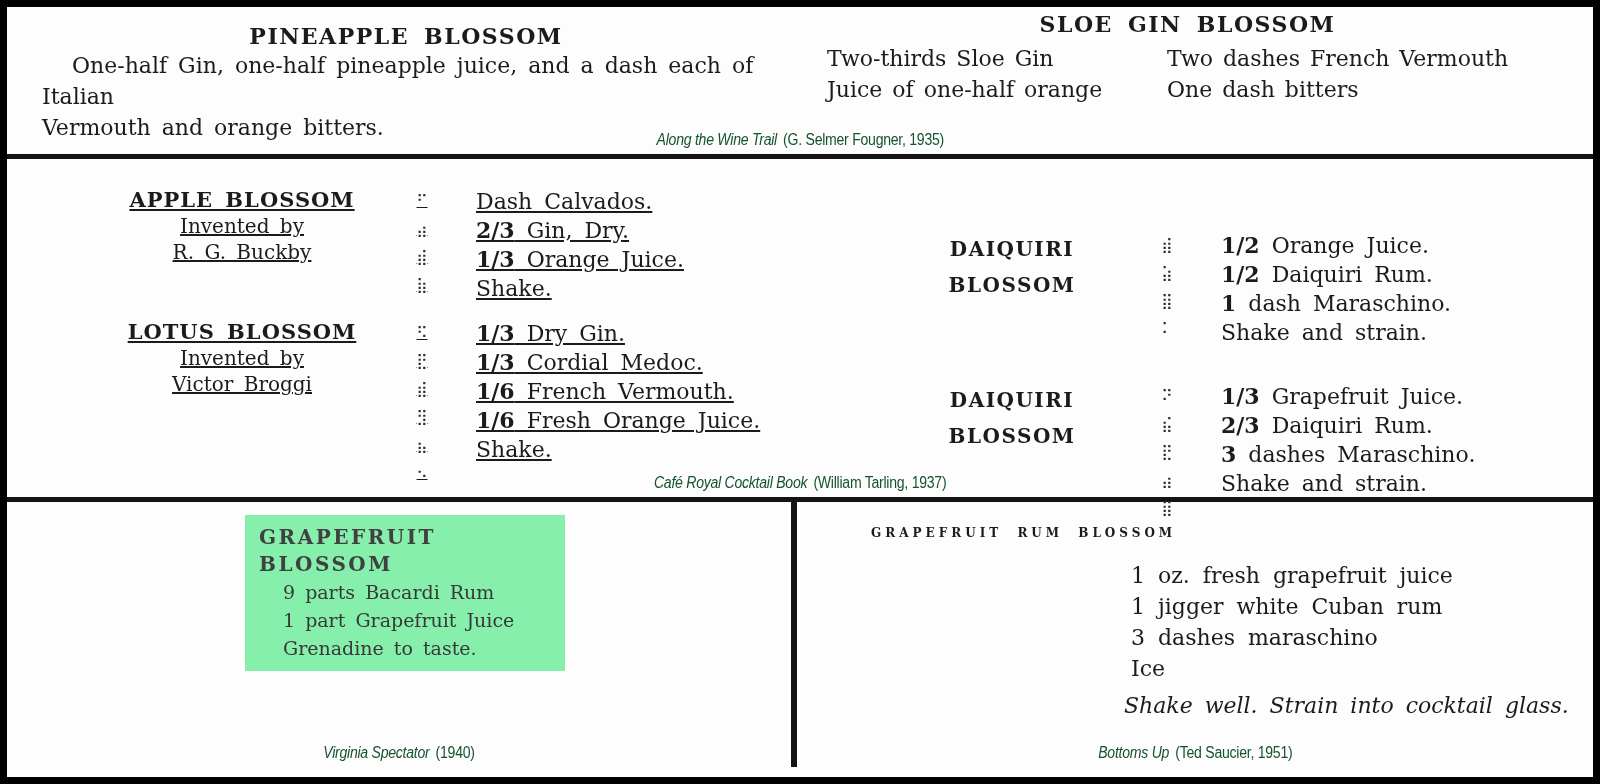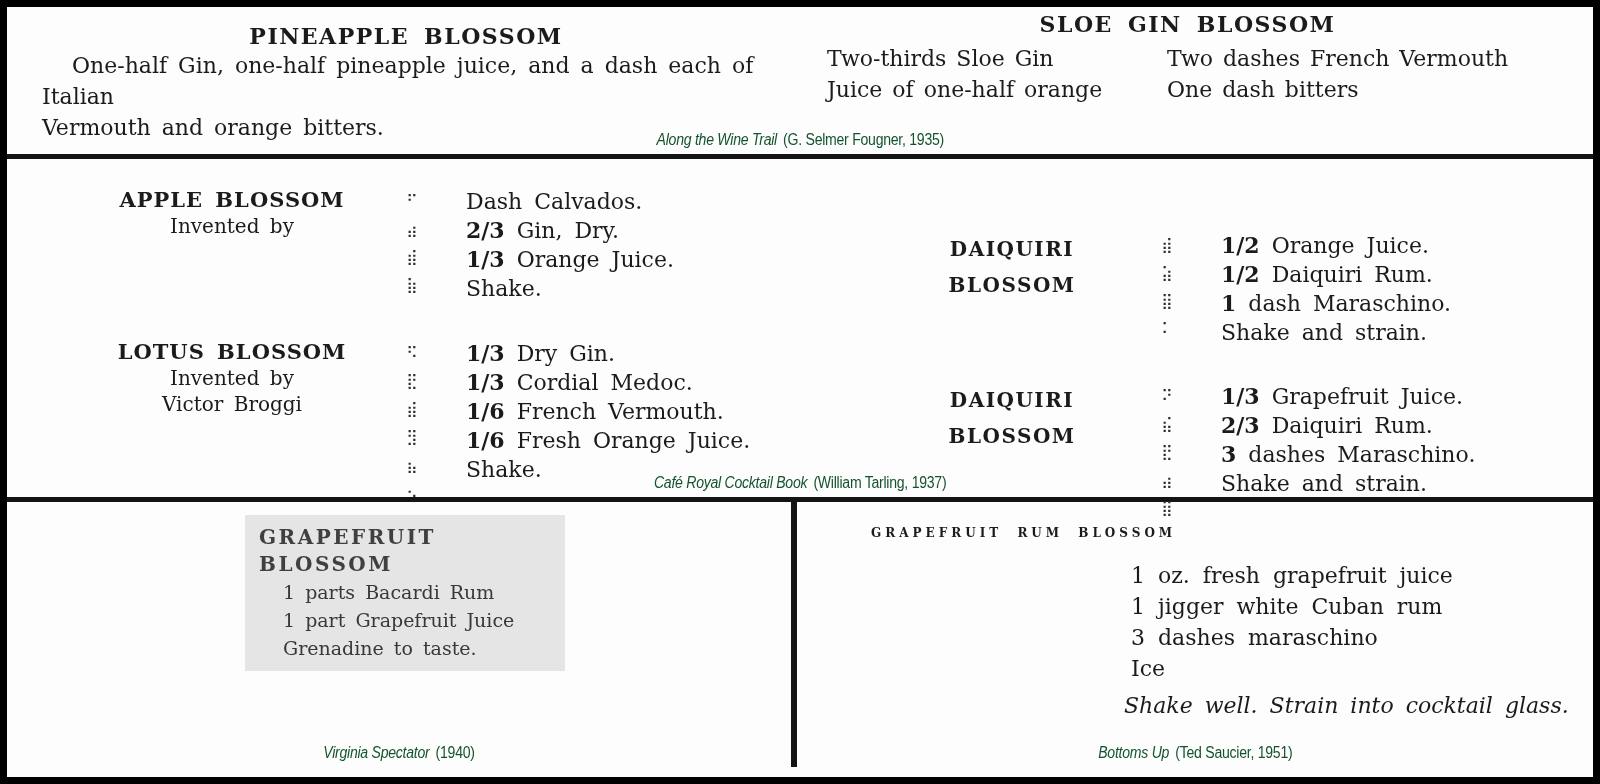--- a/index.html
+++ b/index.html
@@ -21,39 +21,39 @@
   .b1-col1  { width:340px; }
   
   .caption { position:absolute; left:0; right:0; bottom:5px; text-align:center;
              font-family:"Liberation Sans",sans-serif; color:#14532d; font-size:16px; white-space:nowrap; }
   .caption-inner { display:inline-block; transform:scaleX(0.88); transform-origin:center bottom; letter-spacing:-0.3px; }
   .cap-title  { font-style:italic; }
   .cap-detail { margin-left:7px; }
   
   .band2 { position:relative; height:343px; border-bottom:5px solid #141414; }
   .cr-col { position:absolute; top:28px; display:flex; flex-direction:column; }
-  .cr-left  { left:75px;  gap:36px; }
+  .cr-left  { left:85px;  gap:16px;text-decoration:underline; }
   .cr-right { left:880px; gap:35px;margin-top:44px; }
   .cr-row  { display:flex; align-items:flex-start; }
   .cr-name { text-align:center; }
   .cr-left  .cr-name { width:300px; }
   .cr-right .cr-name { width:250px; }
   .cr-title   { font-weight:bold; font-size:21px; letter-spacing:1px; word-spacing:4px; line-height:26px; }
   .cr-credit  { font-size:20px; line-height:26px; word-spacing:4px; }
   .cr-title-ln{ font-weight:bold; font-size:20px; letter-spacing:1.5px; line-height:36px; }
   .cr-orn { width:60px; text-align:center; font-family:"DejaVu Sans",sans-serif; color:#2c2c2c; }
   .cr-orn span { display:block; line-height:28px; font-size:15px; }
   .cr-ing { padding-left:24px; font-size:22px; line-height:28px; word-spacing:5px; }
   .cr-ing b { font-weight:bold; }
   
   .band3 { position:relative; height:265px; display:flex; }
   .b3-left  { width:790px; border-right:6px solid #141414; position:relative; box-sizing:border-box; }
   .b3-right { flex:1; position:relative; }
   .gray-clip { position:absolute; left:238px; top:13px; width:292px; padding:9px 14px;
-               background:#e5e5e5; color:#3a3a3a; }
+               background:#86efac; color:#3a3a3a; }
   .gb-title { font-size:20px; font-weight:bold; letter-spacing:2.5px; word-spacing:6px; line-height:27px; color:#404040; }
   .gb-line  { font-size:19px; line-height:28px; margin-left:24px; word-spacing:4px; color:#383838; }
   .gr-header{ position:absolute; left:74px; top:24px; font-weight:bold; font-size:12px;
               letter-spacing:4px; word-spacing:7px; }
   .gr-list  { position:absolute; left:334px; top:58px; font-size:22px; line-height:31px; word-spacing:6px; }
   .gr-note  { position:absolute; left:327px; top:191px; font-style:italic; font-size:22px; word-spacing:5px; }
 </style>
 </head>
 <body>
 
@@ -87,20 +87,21 @@
     </div>
   </section>
 
   <section class="band band2">
 
     <div class="cr-col cr-left">
       <div class="cr-row">
         <div class="cr-name">
           <div class="cr-title">APPLE BLOSSOM</div>
           <div class="cr-credit">Invented by</div>
+          <div class="cr-credit">R. G. Buckby</div>
         </div>
         <div class="cr-orn">
           <span>⠋</span>
           <span>⣴</span>
           <span>⣾</span>
           <span>⣷</span>
         </div>
         <div class="cr-ing">
           <div><b></b><span>Dash Calvados.</span></div>
           <div><b>2/3</b><span> Gin, Dry.</span></div>
@@ -179,21 +180,21 @@
         <span class="cap-title">Café Royal Cocktail Book</span><span class="cap-detail">(William Tarling, 1937)</span>
       </span>
     </div>
   </section>
 
   <section class="band band3">
 
     <div class="b3-left">
       <div class="gray-clip">
         <div class="gb-title">GRAPEFRUIT BLOSSOM</div>
-        <div class="gb-line">1 parts Bacardi Rum</div>
+        <div class="gb-line">9 parts Bacardi Rum</div>
         <div class="gb-line">1 part Grapefruit Juice</div>
         <div class="gb-line">Grenadine to taste.</div>
       </div>
       <div class="caption">
         <span class="caption-inner">
           <span class="cap-title">Virginia Spectator</span><span class="cap-detail">(1940)</span>
         </span>
       </div>
     </div>
 

